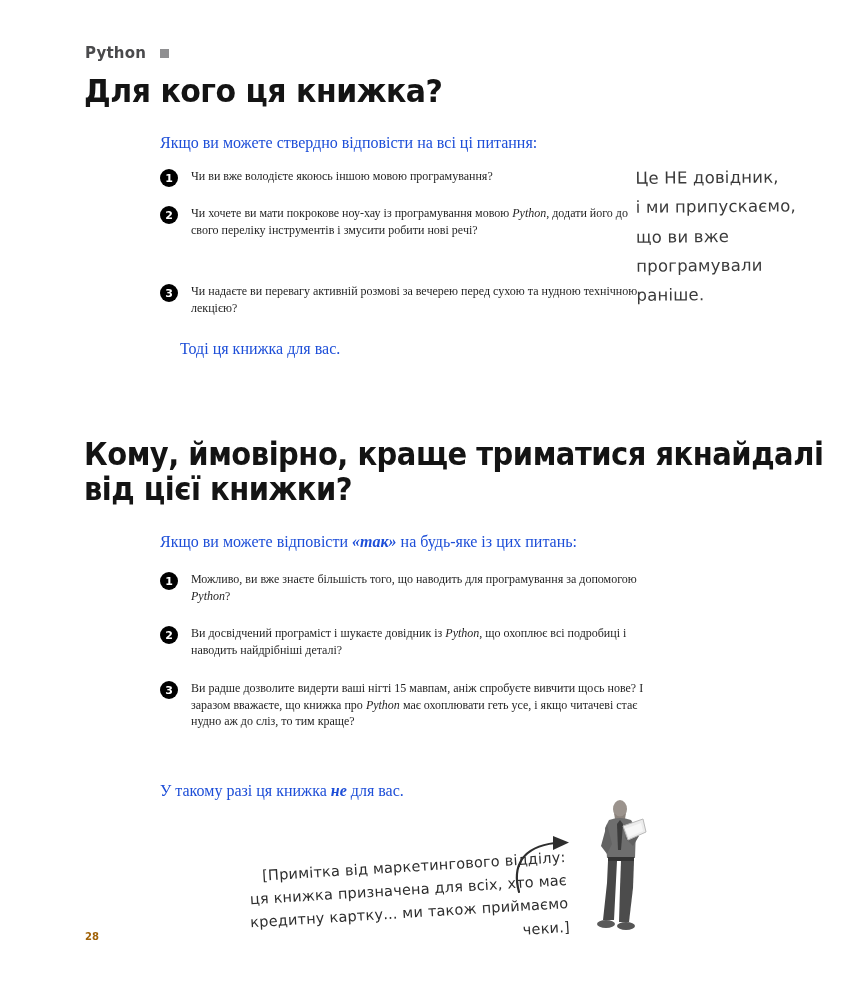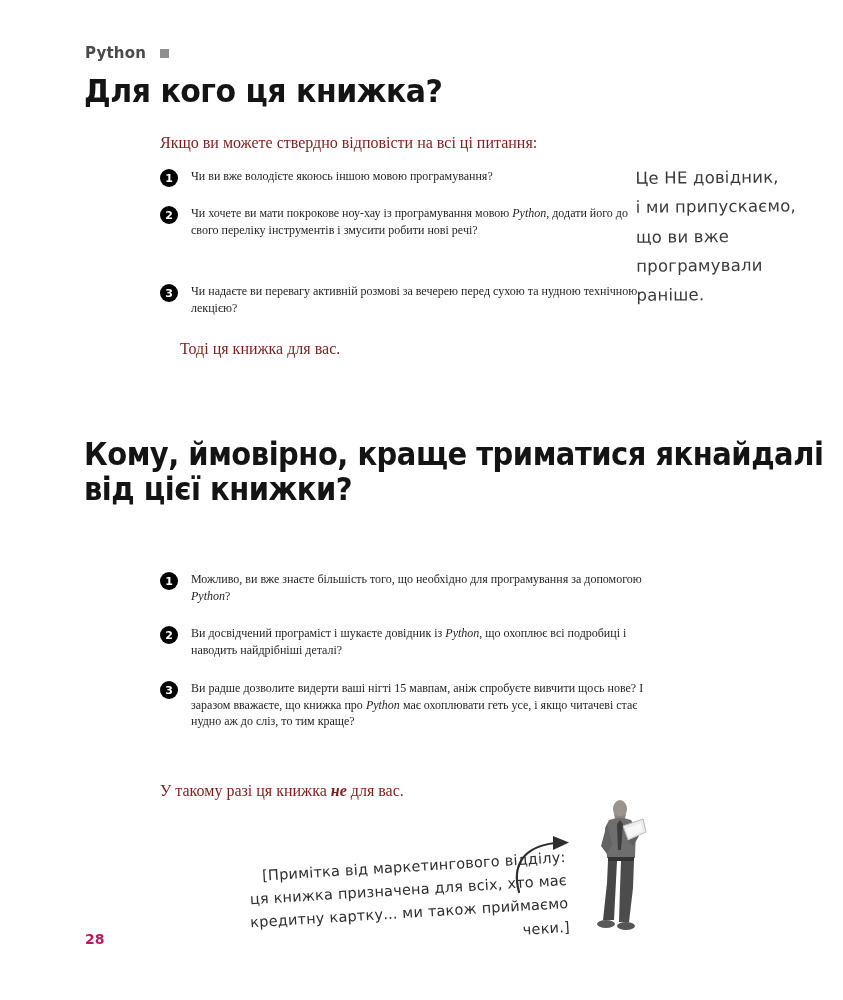--- a/index.html
+++ b/index.html
@@ -18,21 +18,21 @@
 
   
   .h-comic {
     position:absolute; left:84px; font-family:"DejaVu Sans", sans-serif;
     font-weight:bold; color:#141414; letter-spacing:-0.5px;
     transform:scaleY(1.08); transform-origin:left top;
   }
   .h1 { top:72px; font-size:30px; }
   .h2 { top:438px; font-size:29px; line-height:1.1; }
 
-  .para { position:absolute; left:160px; font-size:16px; line-height:1.35; color:#7f1d1d; }
+  .para { position:absolute; left:160px; font-size:16px; line-height:1.35; color:#1d4ed8; }
   .intro1 { top:132px; width:480px; }
   .outro1 { top:338px; width:480px;margin-left:20px; }
   .intro2 { top:531px; width:480px; }
   .outro2 { top:780px; width:480px; }
 
   .item { position:absolute; left:160px; display:flex; gap:13px; width:486px; }
   .badge {
     flex:0 0 auto; width:18px; height:18px; border-radius:50%; background:#000;
     color:#fff; font-family:"DejaVu Sans", sans-serif; font-size:11px; font-weight:bold;
     display:flex; align-items:center; justify-content:center; margin-top:1px;
@@ -51,21 +51,21 @@
   
   .marketnote {
     position:absolute; left:238px; top:856px; width:330px; text-align:right;
     font-family:"DejaVu Sans", sans-serif; font-size:14.5px; color:#2e2e2e;
     line-height:1.6; transform:rotate(-3.5deg); letter-spacing:0.2px;
   }
 
   .arrow-svg { position:absolute; left:505px; top:830px; }
   .person-svg { position:absolute; left:583px; top:798px; }
 
-  .pagenum { position:absolute; left:85px; top:931px; font-family:"DejaVu Sans", sans-serif; font-size:14px; font-weight:bold; color:#be185d; }
+  .pagenum { position:absolute; left:85px; top:931px; font-family:"DejaVu Sans", sans-serif; font-size:10px; font-weight:bold; color:#a16207; }
 </style>
 </head>
 <body>
 
 <div class="page">
 
   <div class="runhead">
     <span class="brand">Python</span>
     <span class="sq"></span>
   </div>
@@ -97,24 +97,25 @@
     <div>що ви вже</div>
     <div>програмували</div>
     <div>раніше.</div>
   </div>
 
   <div class="h-comic h2">
     <div>Кому, ймовірно, краще триматися якнайдалі</div>
     <div>від цієї книжки?</div>
   </div>
 
+  <p class="para intro2"><span>Якщо ви можете відповісти </span><span class="bi">«так»</span><span> на будь-яке із цих питань:</span></p>
 
   <div class="item" style="top:571px">
     <span class="badge">1</span>
-    <p class="itext"><span>Можливо, ви вже знаєте більшість того, що необхідно для програмування за допомогою </span><span class="py">Python</span><span>?</span></p>
+    <p class="itext"><span>Можливо, ви вже знаєте більшість того, що наводить для програмування за допомогою </span><span class="py">Python</span><span>?</span></p>
   </div>
 
   <div class="item" style="top:625px">
     <span class="badge">2</span>
     <p class="itext"><span>Ви досвідчений програміст і шукаєте довідник із </span><span class="py">Python</span><span>, що охоплює всі подробиці і наводить найдрібніші деталі?</span></p>
   </div>
 
   <div class="item" style="top:680px">
     <span class="badge">3</span>
     <p class="itext"><span>Ви радше дозволите видерти ваші нігті 15 мавпам, аніж спробуєте вивчити щось нове? І заразом вважаєте, що книжка про </span><span class="py">Python</span><span> має охоплювати геть усе, і якщо читачеві стає нудно аж до сліз, то тим краще?</span></p>

